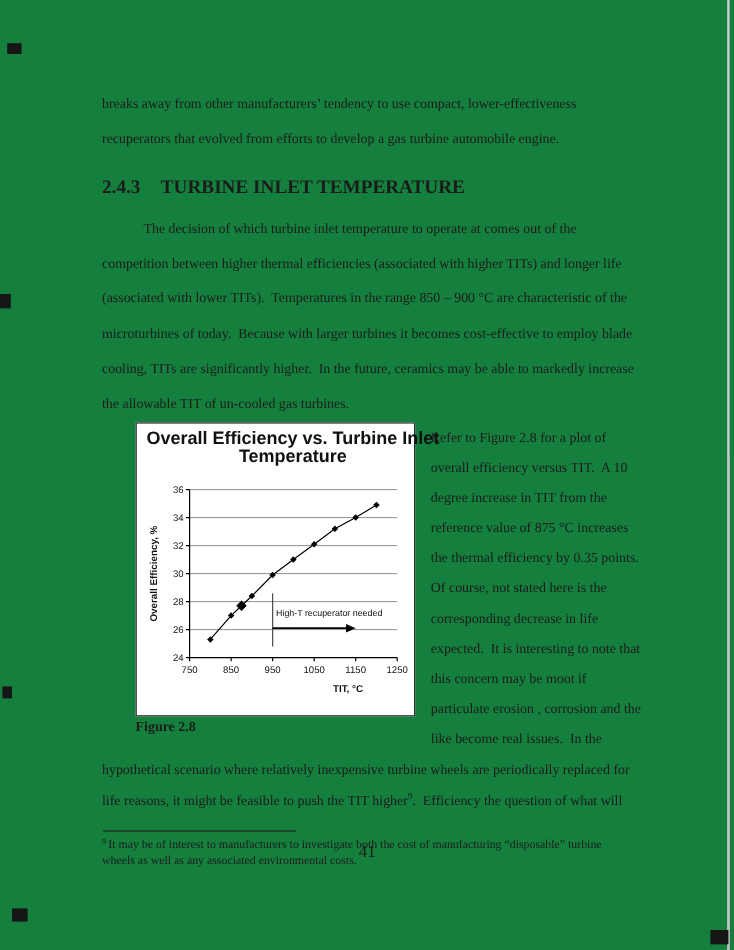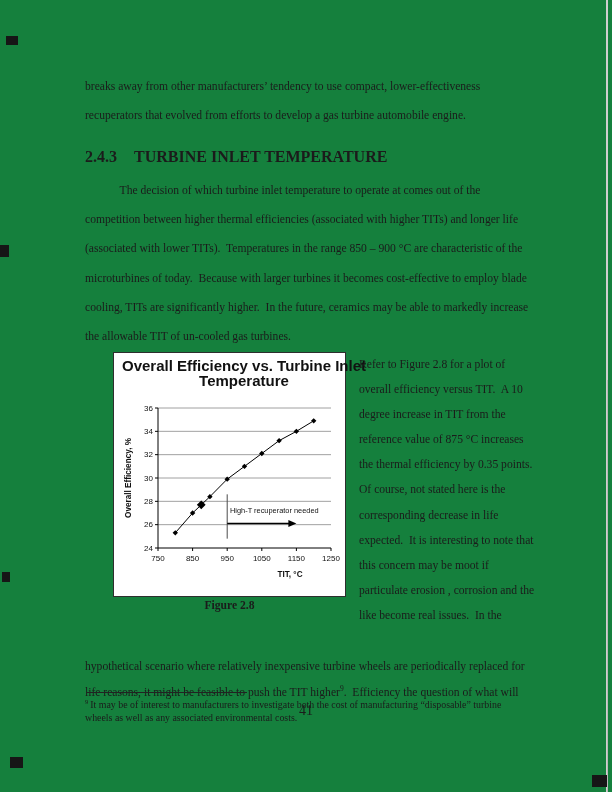--- a/index.html
+++ b/index.html
@@ -5,41 +5,41 @@
   html,body{margin:0;padding:0;background:#ffffff;}
   .page{position:relative;width:612px;height:792px;background:#15803d;overflow:hidden;
         font-family:"Liberation Serif","DejaVu Serif",serif;color:#1b1b1b;}
   .pre{white-space:pre;}
   
   .intro{position:absolute;left:85px;top:72px;font-size:11.6px;line-height:29.4px;}
   .heading{position:absolute;left:85px;top:148px;font-size:16px;font-weight:bold;}
   .heading .ht{margin-left:17px;}
   .bodypara{position:absolute;left:85px;top:176px;font-size:11.6px;line-height:29.2px;}
   .sidecol{position:absolute;left:359px;top:352px;font-size:11.6px;line-height:25.1px;}
-  .cont{position:absolute;left:85px;top:629px;font-size:11.6px;line-height:26px;margin-top:25px;}
+  .cont{position:absolute;left:85px;top:629px;font-size:11.6px;line-height:26px;}
   .cont sup{font-size:7.5px;vertical-align:super;line-height:0;}
   .fnrule{position:absolute;left:86px;top:692px;width:161px;height:1px;background:#222;}
   .footnote{position:absolute;left:85px;top:699px;width:462px;font-size:9.9px;line-height:12.6px;}
   .footnote sup{font-size:6.5px;vertical-align:super;line-height:0;margin-right:2px;}
   .pagenum{position:absolute;left:0;top:703px;width:100%;text-align:center;font-size:14px;}
   
   .figbox{position:absolute;left:113px;top:352px;width:231px;height:243px;
           border:1px solid #2e2e2e;background:#fff;
           font-family:"Liberation Sans","DejaVu Sans",sans-serif;}
   .charttitle{position:absolute;left:130px;top:6px;transform:translateX(-50%);
               font-size:15px;font-weight:bold;line-height:14.5px;text-align:center;
               white-space:pre;color:#111;}
   .figbox svg{position:absolute;left:0;top:0;}
   .figbox text{font-family:"Liberation Sans","DejaVu Sans",sans-serif;font-size:8px;fill:#111;}
   .ylab{position:absolute;left:14px;top:125px;transform:translate(-50%,-50%) rotate(-90deg);
         font-size:8.2px;font-weight:bold;white-space:nowrap;color:#111;}
   .xlab{position:absolute;left:130px;top:217px;transform:translateX(-50%);
         font-size:8.2px;font-weight:bold;color:#111;margin-left:46px;}
   .anno{position:absolute;left:116px;top:153px;font-size:7.4px;white-space:nowrap;color:#111;}
-  .figcap{position:absolute;left:113px;top:599px;width:233px;text-align:center;
+  .figcap{position:absolute;left:113px;top:599px;width:233px;
           font-size:11.6px;font-weight:bold;}
   
   .edge1{position:absolute;left:606px;top:0;width:2px;height:792px;background:#cfcfcf;}
   .edge2{position:absolute;left:607px;top:380px;width:1px;height:412px;background:#b9b9b9;}
   .mark{position:absolute;background:#161616;}
   .m1{left:6px;top:36px;width:12px;height:9px;}
   .m2{left:0px;top:245px;width:9px;height:12px;}
   .m3{left:2px;top:572px;width:8px;height:10px;}
   .m4{left:10px;top:757px;width:13px;height:11px;}
   .m5{left:592px;top:775px;width:15px;height:12px;}

